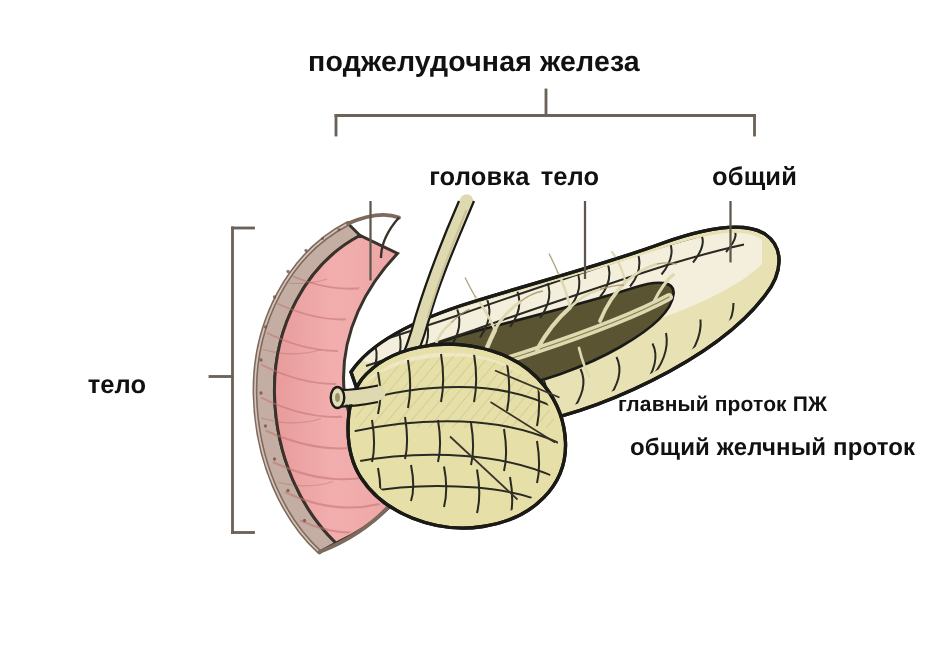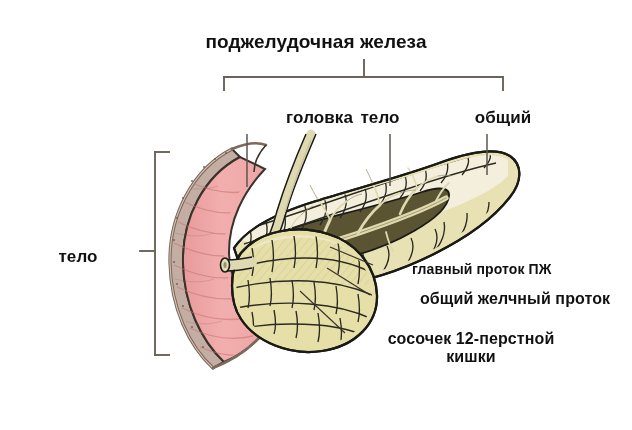--- a/index.html
+++ b/index.html
@@ -280,15 +280,14 @@
 
 <div class="lbl t-title">поджелудочная железа</div>
 <div class="lbl t-head">головка</div>
 <div class="lbl t-body">тело</div>
 <div class="lbl t-tail">общий</div>
 
 <div class="lbl t-duo"><br><span>тело</span></div>
 
 <div class="lbl t-mduct">главный проток ПЖ</div>
 <div class="lbl t-bduct">общий желчный проток</div>
-<div class="lbl t-pap"><span>сосочек 12-перстной</span><br><span>кишки</span></div>
 
 </div>
 
 </body></html>

